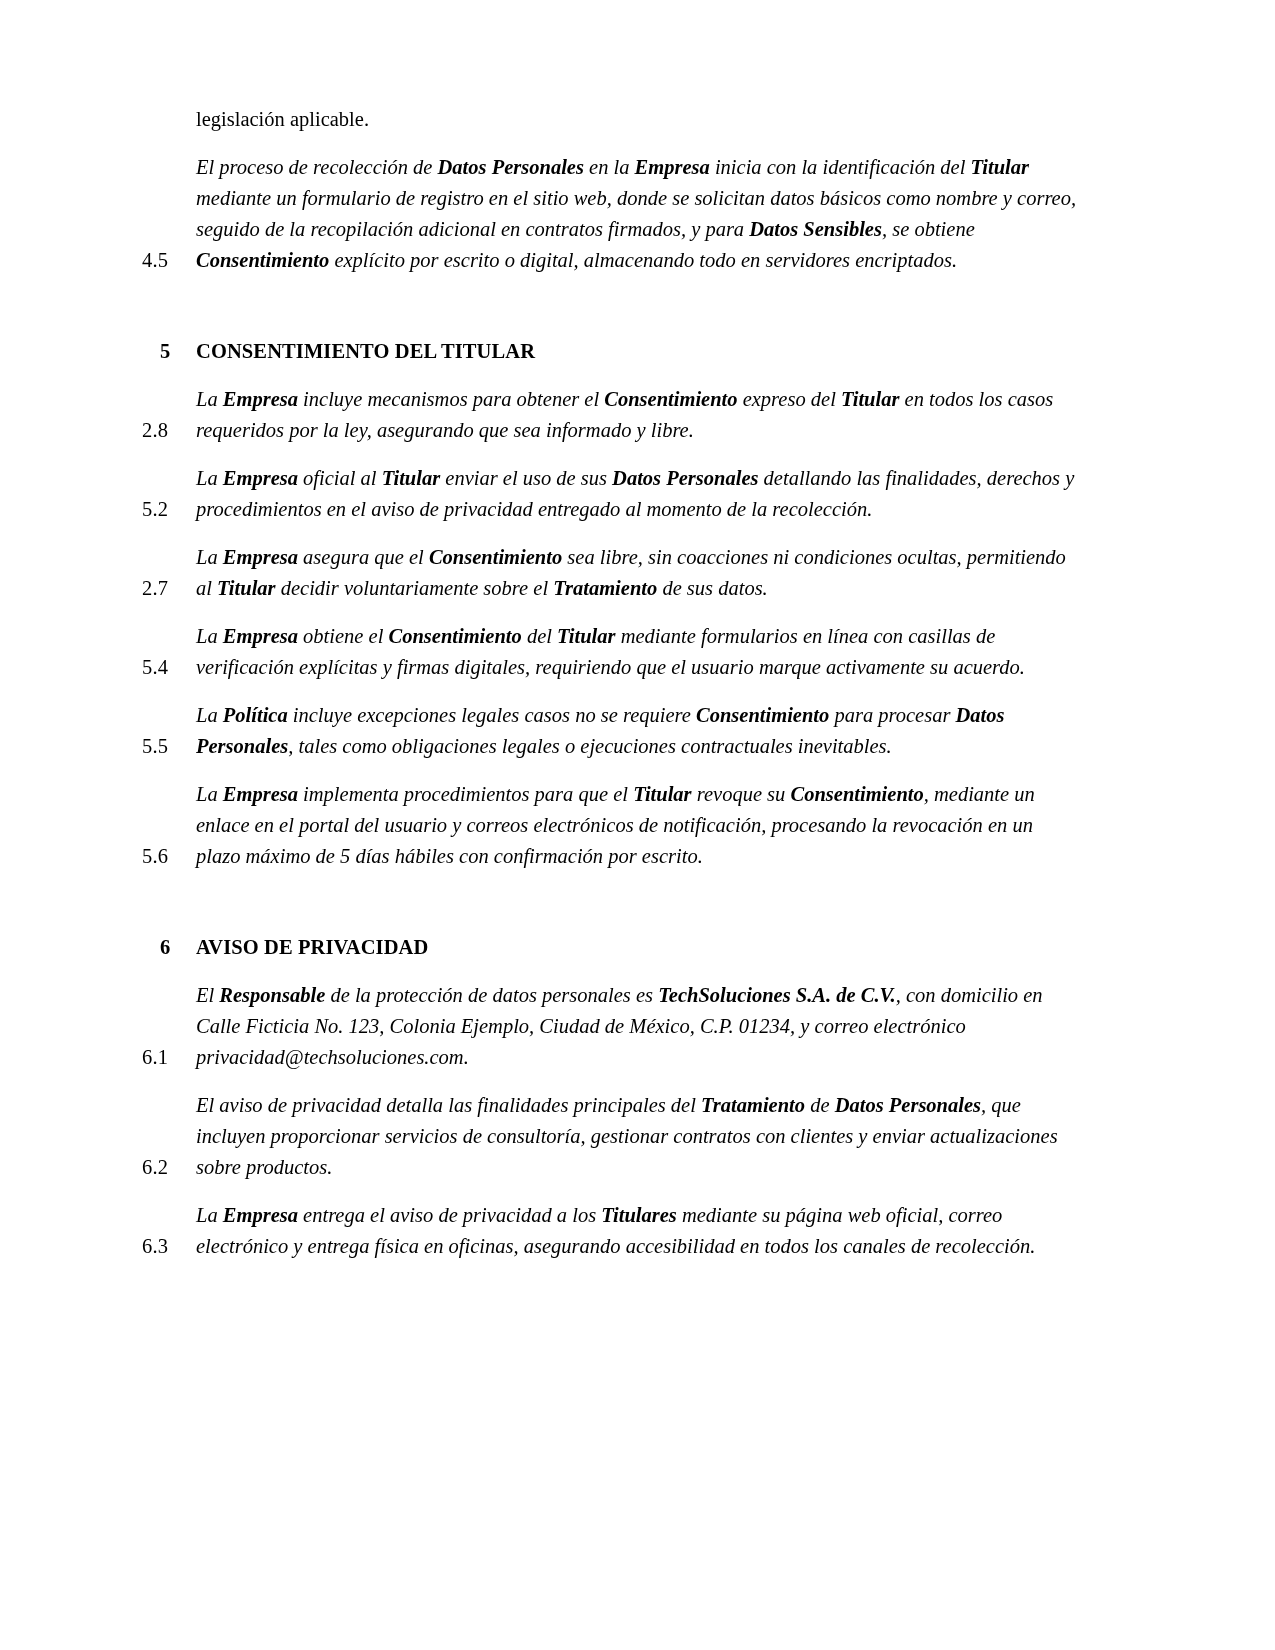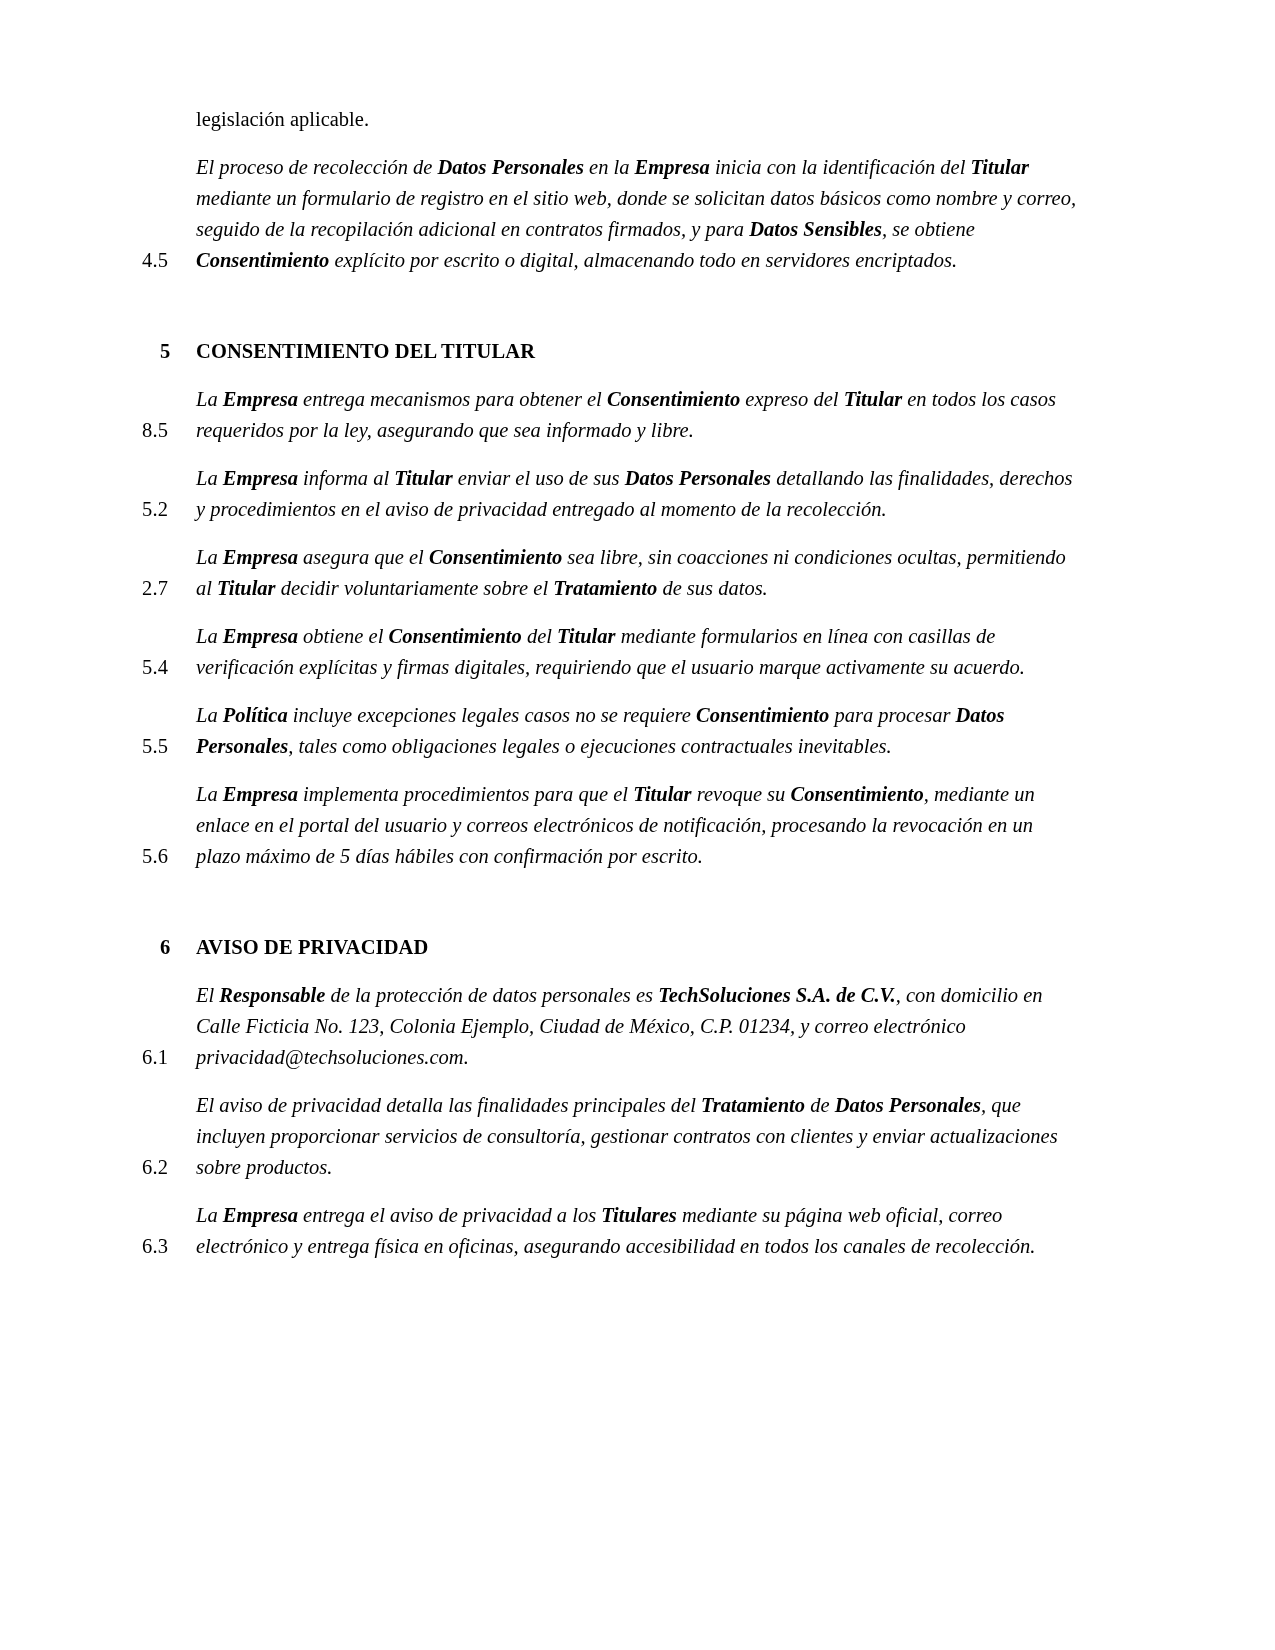--- a/index.html
+++ b/index.html
@@ -92,27 +92,27 @@
       <div class="num">4.5</div>
       <div class="body"><span>El proceso de recolección de </span><b>Datos Personales</b><span> en la </span><b>Empresa</b><span> inicia con la identificación del </span><b>Titular</b><span> mediante un formulario de registro en el sitio web, donde se solicitan datos básicos como nombre y correo, seguido de la recopilación adicional en contratos firmados, y para </span><b>Datos Sensibles</b><span>, se obtiene </span><b>Consentimiento</b><span> explícito por escrito o digital, almacenando todo en servidores encriptados.</span></div>
     </div>
 
     <div class="heading">
       <div class="num">5</div>
       <div class="title">CONSENTIMIENTO DEL TITULAR</div>
     </div>
 
     <div class="clause">
-      <div class="num">8.5</div>
-      <div class="body"><span>La </span><b>Empresa</b><span> entrega mecanismos para obtener el </span><b>Consentimiento</b><span> expreso del </span><b>Titular</b><span> en todos los casos requeridos por la ley, asegurando que sea informado y libre.</span></div>
+      <div class="num">2.8</div>
+      <div class="body"><span>La </span><b>Empresa</b><span> incluye mecanismos para obtener el </span><b>Consentimiento</b><span> expreso del </span><b>Titular</b><span> en todos los casos requeridos por la ley, asegurando que sea informado y libre.</span></div>
     </div>
 
     <div class="clause">
       <div class="num">5.2</div>
-      <div class="body"><span>La </span><b>Empresa</b><span> informa al </span><b>Titular</b><span> enviar el uso de sus </span><b>Datos Personales</b><span> detallando las finalidades, derechos y procedimientos en el aviso de privacidad entregado al momento de la recolección.</span></div>
+      <div class="body"><span>La </span><b>Empresa</b><span> oficial al </span><b>Titular</b><span> enviar el uso de sus </span><b>Datos Personales</b><span> detallando las finalidades, derechos y procedimientos en el aviso de privacidad entregado al momento de la recolección.</span></div>
     </div>
 
     <div class="clause">
       <div class="num">2.7</div>
       <div class="body"><span>La </span><b>Empresa</b><span> asegura que el </span><b>Consentimiento</b><span> sea libre, sin coacciones ni condiciones ocultas, permitiendo al </span><b>Titular</b><span> decidir voluntariamente sobre el </span><b>Tratamiento</b><span> de sus datos.</span></div>
     </div>
 
     <div class="clause">
       <div class="num">5.4</div>
       <div class="body"><span>La </span><b>Empresa</b><span> obtiene el </span><b>Consentimiento</b><span> del </span><b>Titular</b><span> mediante formularios en línea con casillas de verificación explícitas y firmas digitales, requiriendo que el usuario marque activamente su acuerdo.</span></div>

